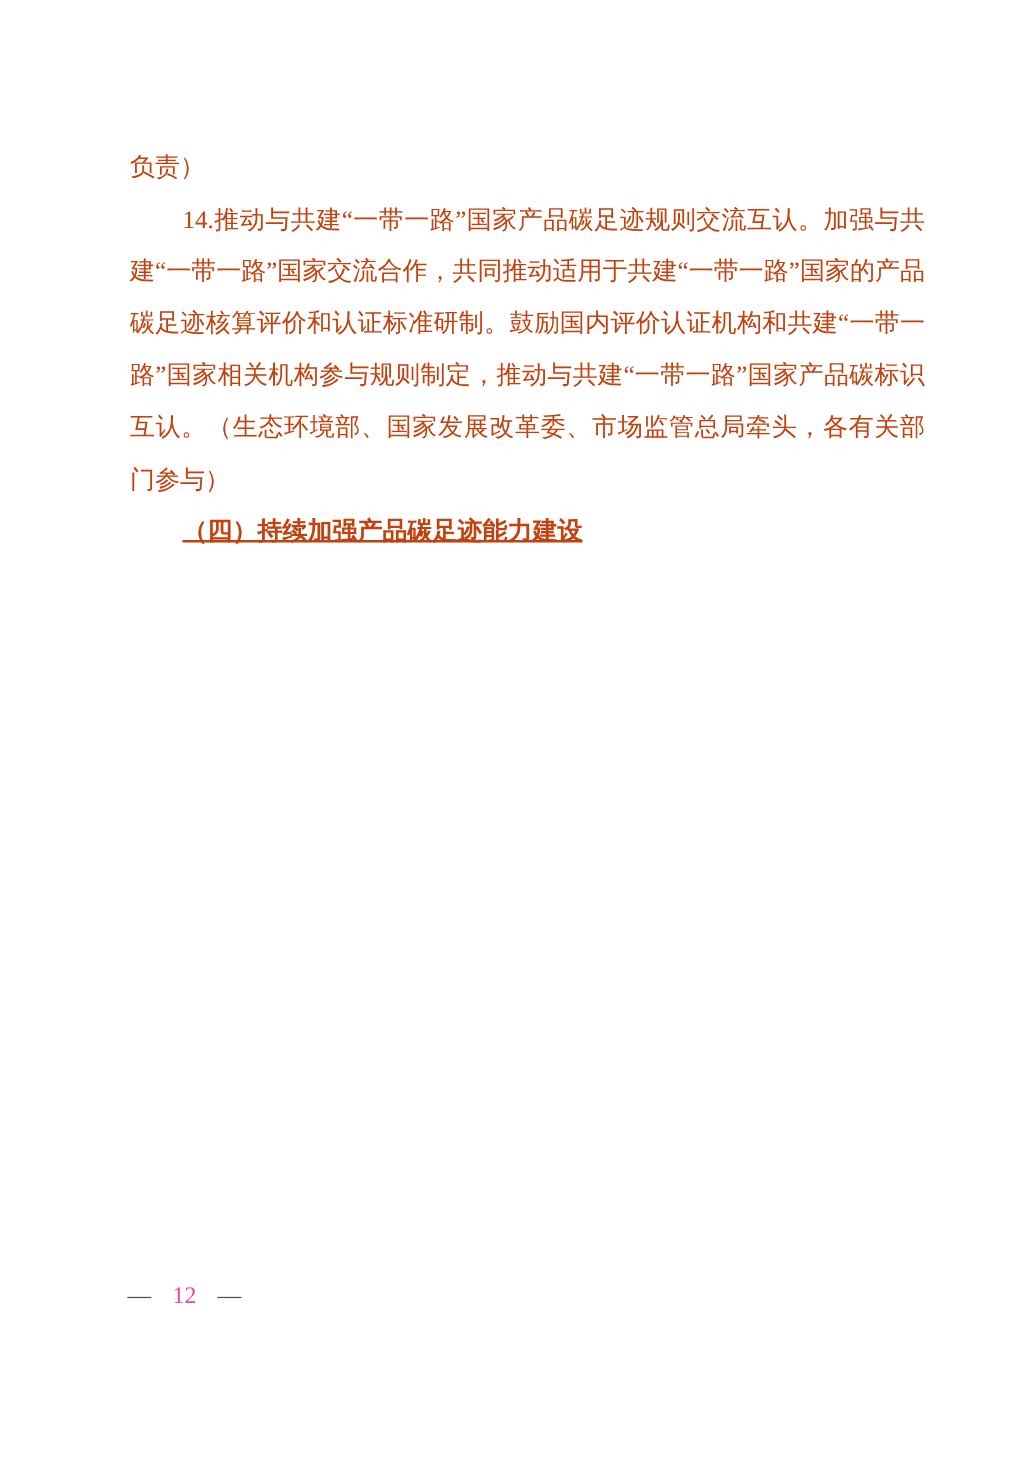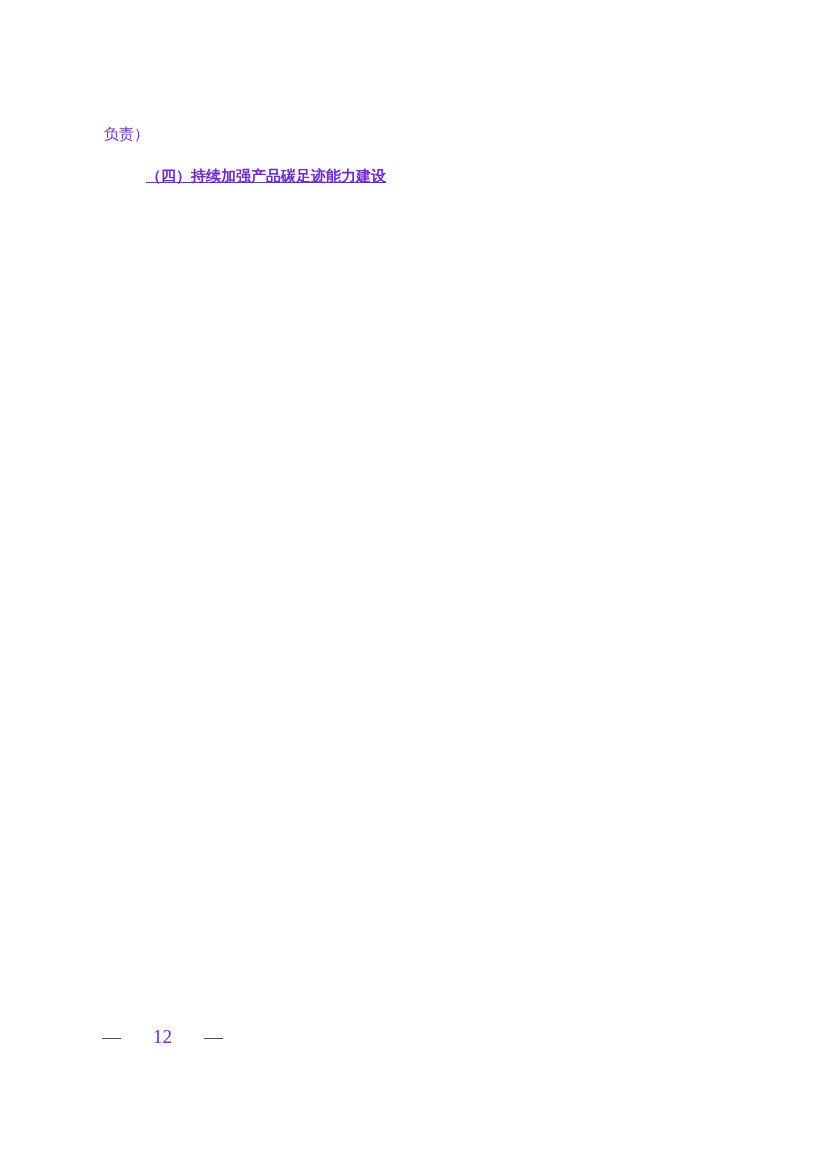--- a/index.html
+++ b/index.html
@@ -16,23 +16,23 @@
     font-family: "Liberation Serif", "DejaVu Serif", serif;
   }
   .content {
     position: absolute;
     left: 104px;
     top: 114px;
     width: 636px;
   }
   .content p {
     margin: 0;
-    font-size: 15px;
+    font-size: 20px;
     line-height: 41.6px;
-    color: #6d28d9;
+    color: #c2410c;
     text-align: justify;
     text-justify: inter-character;
     word-break: break-all;
   }
   .content p.indent {
     text-indent: 42px;
   }
   .heading {
     font-weight: bold;
     text-decoration: underline;
@@ -43,29 +43,30 @@
     top: 1026px;
     font-size: 19px;
     color: #2a2a2a;
     letter-spacing: 0;
     white-space: nowrap;
   }
   .footer .dash {
     color: #4a4a4a;
   }
   .footer .pagenum {
-    margin: 0 32px;
-    color: #6d28d9;
+    margin: 0 17px;
+    color: #ec4899;
   }
 </style>
 </head>
 <body>
 
 <div class="page">
   <div class="content">
     <p>负责）</p>
+    <p class="indent">14.推动与共建“一带一路”国家产品碳足迹规则交流互认。加强与共建“一带一路”国家交流合作，共同推动适用于共建“一带一路”国家的产品碳足迹核算评价和认证标准研制。鼓励国内评价认证机构和共建“一带一路”国家相关机构参与规则制定，推动与共建“一带一路”国家产品碳标识互认。（生态环境部、国家发展改革委、市场监管总局牵头，各有关部门参与）</p>
     <p class="indent heading">（四）持续加强产品碳足迹能力建设</p>
   </div>
 
   <div class="footer">
     <span class="dash">—</span><span class="pagenum">12</span><span class="dash">—</span>
   </div>
 </div>
 
 </body></html>

